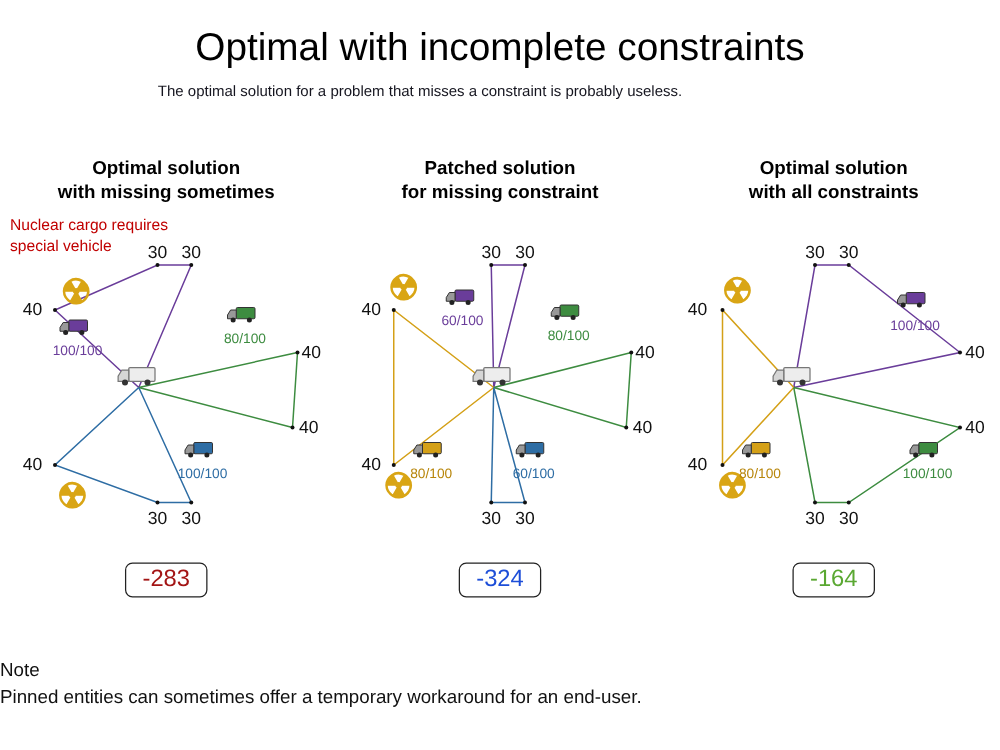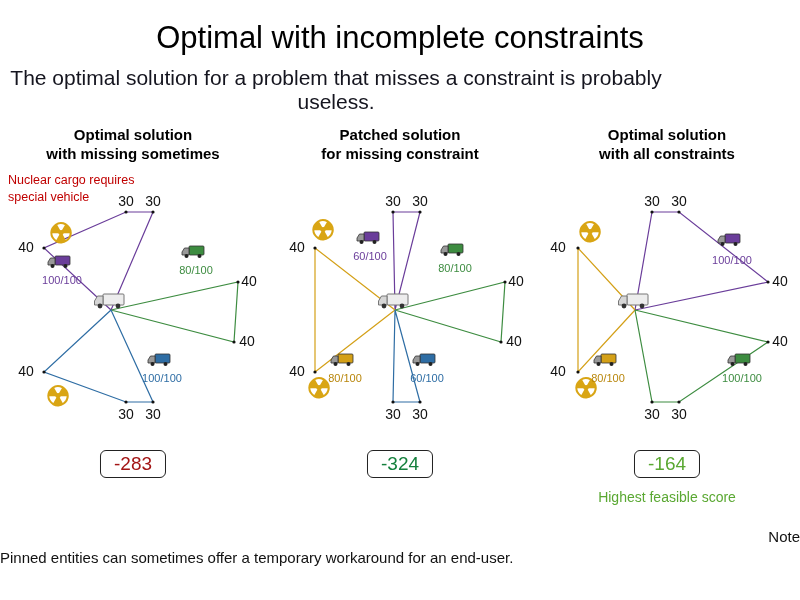--- a/index.html
+++ b/index.html
@@ -1,43 +1,43 @@
 <!DOCTYPE html>
 <html><head>
 <meta charset="utf-8">
 <style>
   html,body{margin:0;padding:0;background:#fff;}
   #canvas{position:relative;width:800px;height:600px;background:#fff;
           font-family:"Liberation Sans",sans-serif;overflow:hidden;}
   .title{position:absolute;top:20px;left:0;width:800px;text-align:center;
          font-size:31px;color:#000;}
   .subtitle{position:absolute;top:66px;left:0;width:672px;text-align:center;
-            font-size:21px;color:#15151f;}
+            font-size:12px;color:#15151f;}
   .panel{position:absolute;top:125px;width:266px;height:420px;}
   #panel-1{left:0;} #panel-2{left:267px;} #panel-3{left:534px;}
   .panel-heading{text-align:center;font-size:15px;line-height:19px;color:#000;font-weight:bold;}
   .diagram{position:absolute;top:45px;left:6px;}
   svg text{font-family:"Liberation Sans",sans-serif;}
   .route{fill:none;stroke-width:1.2px;}
   .st-purple{stroke:#6a3d9a}.st-green{stroke:#3d8c40}
   .st-blue{stroke:#2e6da4}.st-yellow{stroke:#d4a017}
   .node-label{font-size:14px;fill:#111;}
   .cap{font-size:11px;}
   .cap-purple{fill:#6a3d9a}.cap-green{fill:#3d8c40}
   .cap-blue{fill:#2e6da4}.cap-yellow{fill:#b8860b}
   .warn{font-size:12.5px;fill:#c00000;}
   .nuke{font-size:28px;fill:#d9a514;font-weight:bold;}
   .dot{fill:#111;}
   .score{position:absolute;top:325px;left:50%;transform:translateX(-50%);
          border:1.6px solid #222;border-radius:6px;padding:2px 13px;
          font-size:19px;background:#fff;white-space:nowrap;}
-  .score-red{color:#a31515}.score-orange{color:#15803d}.score-green{color:#5aa832}
+  .score-red{color:#a31515}.score-orange{color:#1d4ed8}.score-green{color:#5aa832}
   .verdict{position:absolute;top:364px;left:0;width:100%;text-align:center;font-size:14px;}
   .verdict-red{color:#b22222}.verdict-green{color:#5aa832}
-  .note-heading{position:absolute;top:528px;left:0;width:800px;text-align:right;
+  .note-heading{position:absolute;top:528px;left:0;width:800px;text-align:left;
                 font-size:15px;color:#111;}
   .note-text{position:absolute;top:549px;left:0;width:800px;text-align:left;
              font-size:15px;color:#111;}
 </style>
 </head>
 <body>
 
 <div id="canvas">
 
   <div class="title">Optimal with incomplete constraints</div>
@@ -241,19 +241,18 @@
       <text class="cap cap-yellow" text-anchor="middle" x="68" y="212">80/100</text>
 
       <g transform="translate(78,124)">
         <rect x="9" y="0" width="21" height="11" rx="1" fill="#ededed" stroke="#777"></rect>
         <path d="M9 2 L3.5 2 L0.5 7 L0.5 11 L9 11 Z" fill="#d6d6d6" stroke="#777"></path>
         <circle cx="6" cy="12" r="2.4" fill="#333"></circle>
           <circle cx="24" cy="12" r="2.4" fill="#333"></circle>
       </g>
     </svg>
     <div class="score score-green">-164</div>
-    <div class="verdict verdict-green">Highest feasible score</div>
   </div>
 
   <div class="note-heading">Note</div>
   <div class="note-text">Pinned entities can sometimes offer a temporary workaround for an end-user.</div>
 
 </div>
 
 </body></html>

